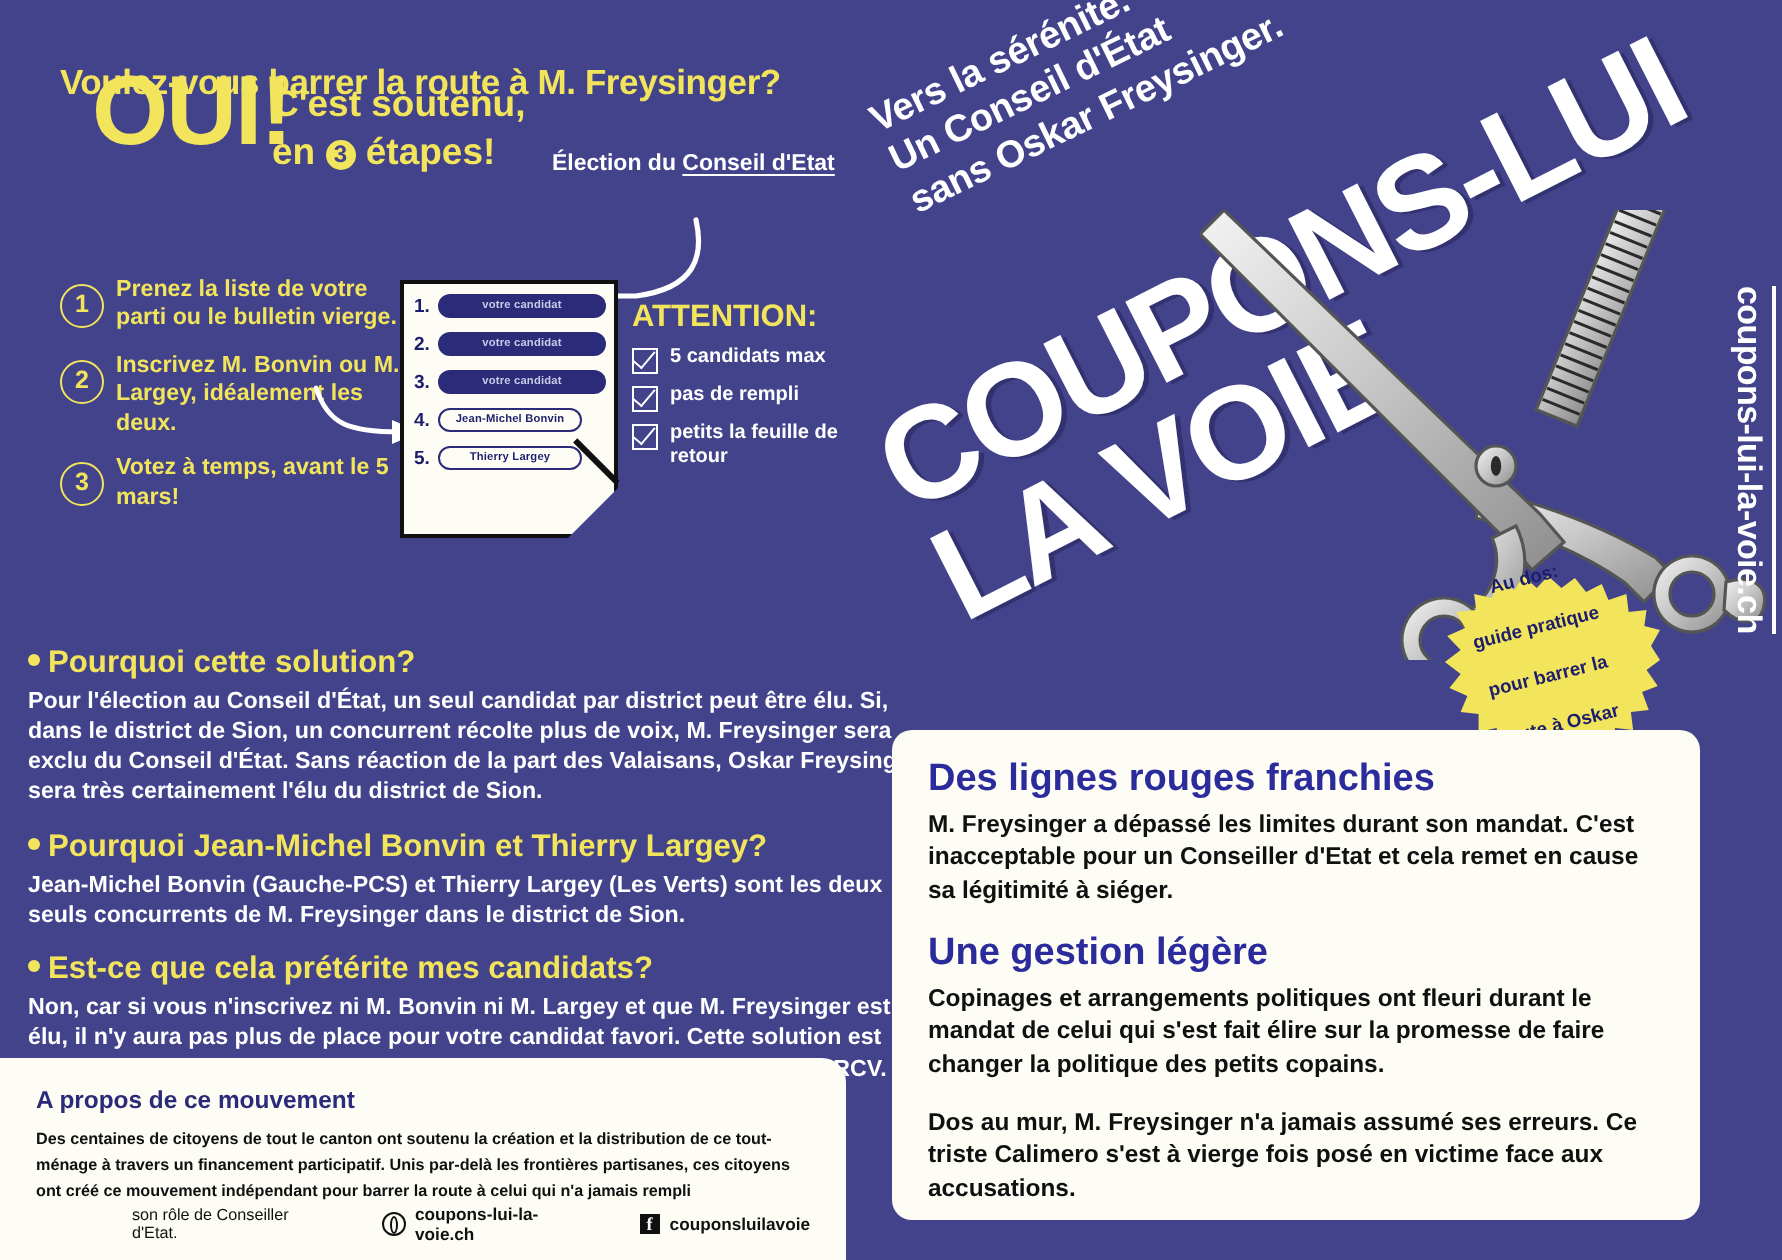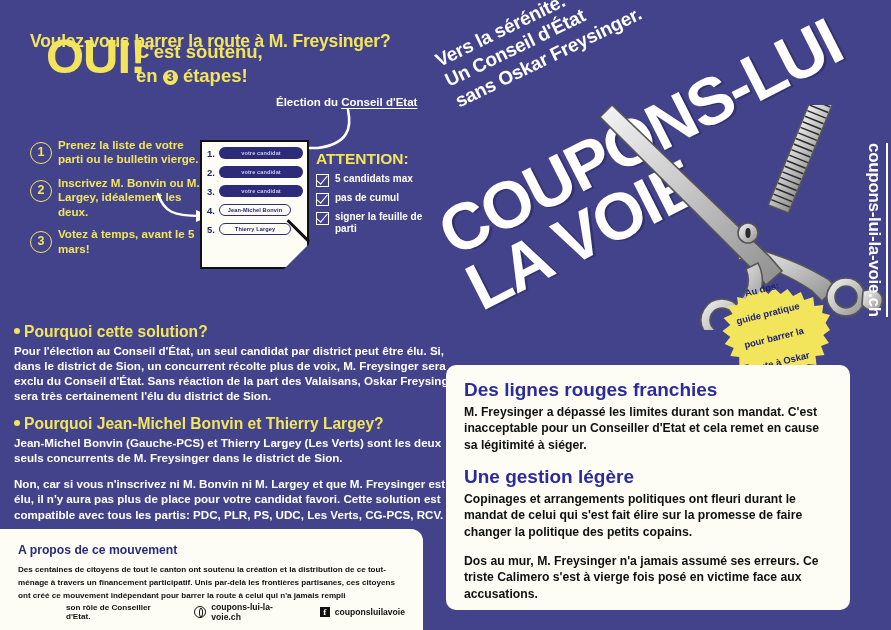--- a/index.html
+++ b/index.html
@@ -27,21 +27,21 @@
     position:absolute;left:136px;top:40px;
     font-size:18.5px;font-weight:bold;color:#f2e55c;
     line-height:1.28;
   }
   .possible .circ3{
     display:inline-block;width:15px;height:15px;border-radius:50%;
     background:#f2e55c;color:#43438c;font-size:12px;font-weight:bold;
     text-align:center;line-height:15px;vertical-align:1px;
   }
   .electionlbl{
-    position:absolute;left:276px;top:96px;
+    position:absolute;left:276px;top:76px;
     font-size:11.5px;font-weight:bold;color:#ffffff;white-space:nowrap;
   }
   .electionlbl u{text-decoration:underline;text-underline-offset:2px;}
 
   
   .steps{position:absolute;left:30px;top:138px;width:180px;}
   .step{position:relative;margin-bottom:8px;min-height:30px;}
   .step .num{
     position:absolute;left:0;top:4px;width:20px;height:20px;border-radius:50%;
     border:1.6px solid #f2e55c;color:#f2e55c;font-size:12.5px;font-weight:bold;
@@ -117,21 +117,21 @@
     width:10px;height:10px;border-radius:50%;border:1.2px solid #101010;margin-right:5px;
     position:relative;flex:0 0 auto;
   }
   .globe:before{content:"";position:absolute;left:3.4px;top:0.6px;width:2px;height:7px;border-radius:50%;border:1px solid #101010;}
   .fb{
     width:10px;height:10px;background:#101010;margin-right:5px;flex:0 0 auto;
     color:#fdfdf6;font-size:9px;font-weight:bold;line-height:10px;text-align:center;
     font-family:"Liberation Serif", serif;
   }
   .lastline{display:flex;align-items:center;gap:0;}
-  .lastline .tail{font-size:8.1px;font-weight:bold;color:#101010;margin-right:26px;padding-left:48px;}
+  .lastline .tail{font-size:8.1px;font-weight:normal;color:#101010;margin-right:26px;padding-left:48px;}
 
   
   .diag-sub{
     position:absolute;left:432px;top:52px;
     transform:rotate(-26deg);transform-origin:left top;
     font-size:19px;font-weight:bold;color:#ffffff;line-height:1.18;
     white-space:nowrap;letter-spacing:-0.2px;
   }
   
   .diag-title{
@@ -251,38 +251,39 @@
   </div>
 
   <div class="attn">
     <h3>ATTENTION:</h3>
     <div class="item">
       <span class="box"></span>
       <span class="lab">5 candidats max</span>
     </div>
     <div class="item">
       <span class="box"></span>
-      <span class="lab">pas de cumul</span>
+      <span class="lab">pas de rempli</span>
     </div>
     <div class="item">
       <span class="box"></span>
-      <span class="lab">signer la feuille de parti</span>
+      <span class="lab">petits la feuille de retour</span>
     </div>
   </div>
 
   <div class="qa">
     <div class="blk">
       <h2><span class="dot"></span><span>Pourquoi cette solution?</span></h2>
       <p>Pour l'élection au Conseil d'État, un seul candidat par district peut être élu. Si, dans le district de Sion, un concurrent récolte plus de voix, M. Freysinger sera exclu du Conseil d'État. Sans réaction de la part des Valaisans, Oskar Freysinger sera très certainement l'élu du district de Sion.</p>
     </div>
     <div class="blk b2">
       <h2><span class="dot"></span><span>Pourquoi Jean-Michel Bonvin et Thierry Largey?</span></h2>
       <p>Jean-Michel Bonvin (Gauche-PCS) et Thierry Largey (Les Verts) sont les deux seuls concurrents de M. Freysinger dans le district de Sion.</p>
     </div>
     <div class="blk">
+      <h2><span class="dot"></span><span>Est-ce que cela prétérite mes candidats?</span></h2>
       <p>Non, car si vous n'inscrivez ni M. Bonvin ni M. Largey et que M. Freysinger est élu, il n'y aura pas plus de place pour votre candidat favori. Cette solution est compatible avec tous les partis: PDC, PLR, PS, UDC, Les Verts, CG-PCS, RCV.</p>
     </div>
   </div>
 
   <div class="about">
     <h4>A propos de ce mouvement</h4>
     <p>Des centaines de citoyens de tout le canton ont soutenu la création et la distribution de ce tout-ménage à travers un financement participatif. Unis par-delà les frontières partisanes, ces citoyens ont créé ce mouvement indépendant pour barrer la route à celui qui n'a jamais rempli</p>
     <div class="lastline">
       <span class="tail">son rôle de Conseiller d'Etat.</span>
       <span class="lk">

